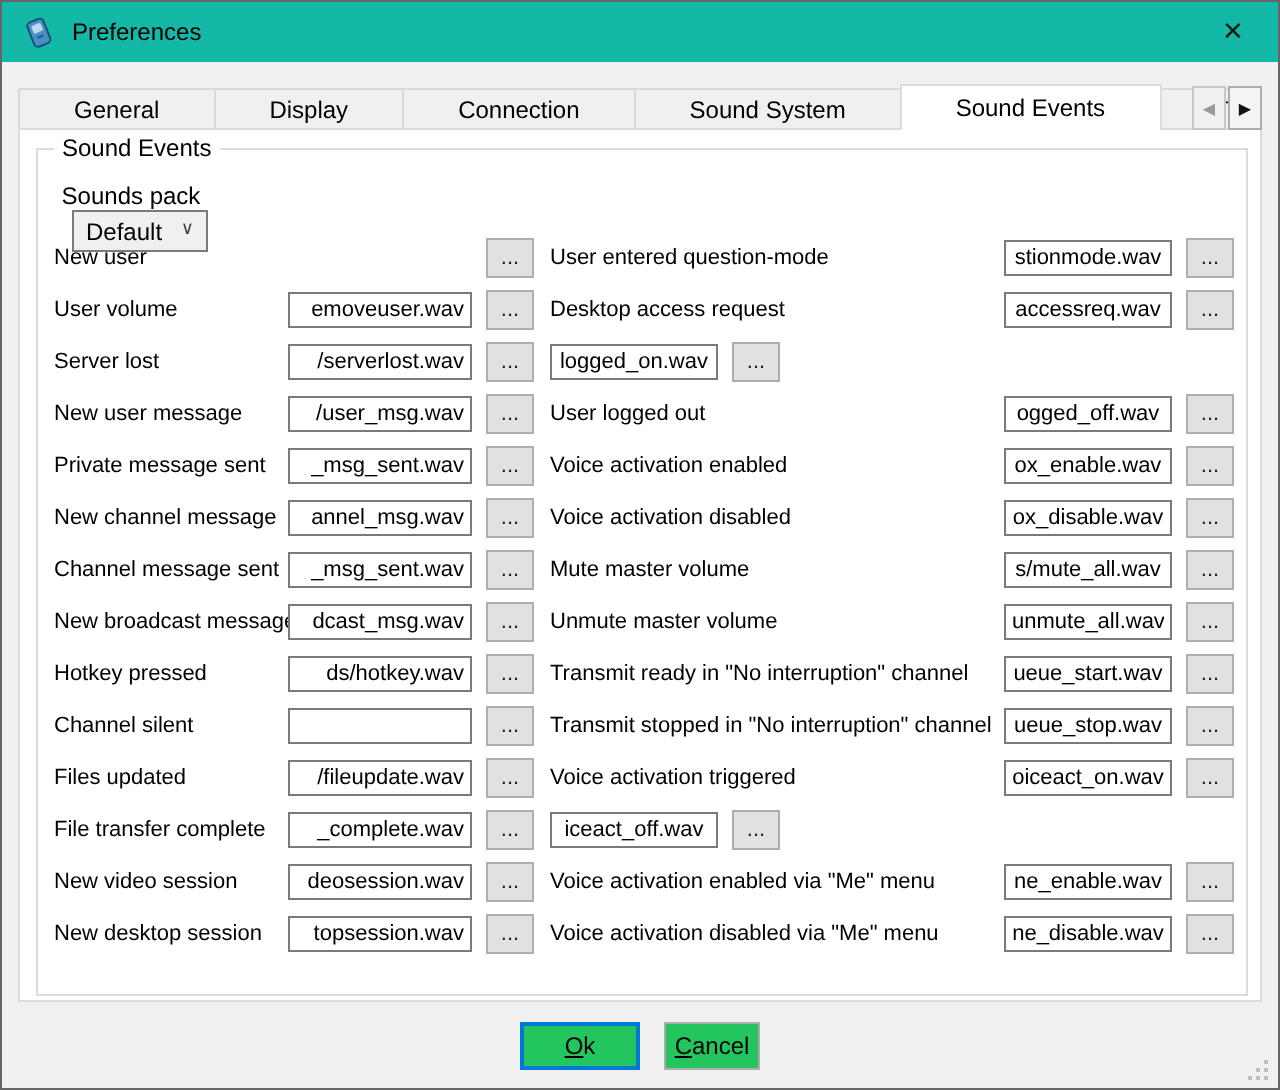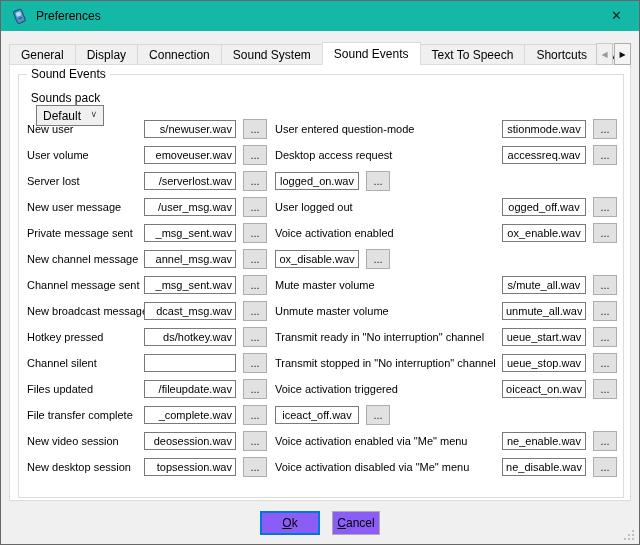--- a/index.html
+++ b/index.html
@@ -9,21 +9,21 @@
   
   .titlebar{position:absolute;left:0;top:0;width:100%;height:30px;background:#14b8a6;
             display:flex;align-items:center;}
   .app-icon{width:18px;height:18px;margin-left:9px;flex:0 0 auto;}
   .title-text{margin-left:8px;font-size:12px;}
   .close-btn{position:absolute;right:0;top:0;width:45px;height:29px;display:flex;
              align-items:center;justify-content:center;font-size:13px;color:#1a1a1a;cursor:default;}
   
   .tabbar{position:absolute;left:8px;right:8px;top:41px;height:23px;display:flex;
           align-items:flex-end;overflow:hidden;}
-  .tab{height:21px;line-height:21px;padding:0 11px;background:#f0f0f0;border:1px solid #d9d9d9;
+  .tab{height:21px;line-height:21px;padding:0 27px;background:#f0f0f0;border:1px solid #d9d9d9;
        border-bottom:none;margin-left:-1px;white-space:nowrap;box-sizing:border-box;font-size:12px;}
   .tab:first-child{margin-left:0;}
   .tab.active{height:23px;line-height:23px;background:#fff;border-color:#dcdcdc;position:relative;z-index:2;}
   .tabscroll{position:absolute;right:0;bottom:0;height:22px;display:flex;z-index:3;}
   .tabscroll .sbtn{width:17px;height:22px;background:#f0f0f0;border:1px solid #adadad;
                    display:flex;align-items:center;justify-content:center;font-size:8px;
                    box-sizing:border-box;margin-left:1px;}
   .sbtn.disabled{color:#9a9a9a;border-color:#c8c8c8;}
   .sbtn.enabled{color:#111;background:#f4f4f4;}
   
@@ -44,21 +44,21 @@
   .row{display:flex;align-items:center;height:20px;margin-bottom:6px;}
   .rlabel{flex:1;font-size:11px;white-space:nowrap;overflow:hidden;}
   .rinput{height:18px;border:1px solid #7a7a7a;background:#fff;box-sizing:border-box;
           font-family:"Liberation Sans","DejaVu Sans",sans-serif;font-size:11px;
           text-align:right;padding:0 3px;color:#000;}
   .w92{width:92px;} .w84{width:84px;text-align:center;}
   .browse{width:24px;height:20px;margin-left:7px;background:#e1e1e1;border:1px solid #adadad;
           font-size:11px;line-height:10px;color:#222;box-sizing:border-box;padding:0;}
   
   .footer{position:absolute;left:0;top:510px;width:100%;display:flex;justify-content:center;gap:12px;}
-  .btn{height:24px;background:#8b5cf6;font-size:12px;display:flex;align-items:center;
+  .btn{height:24px;background:#22c55e;font-size:12px;display:flex;align-items:center;
        justify-content:center;box-sizing:border-box;}
   .btn-ok{width:60px;border:2px solid #0078d7;}
   .btn-cancel{width:48px;border:1px solid #adadad;}
   .ukey{text-decoration:underline;}
   
   .grip{position:absolute;right:5px;bottom:4px;width:10px;height:10px;}
   .grip i{position:absolute;width:2px;height:2px;background:#bfbfbf;}
   .grip i:nth-child(1){right:0;bottom:0;} .grip i:nth-child(2){right:4px;bottom:0;}
   .grip i:nth-child(3){right:0;bottom:4px;} .grip i:nth-child(4){right:8px;bottom:0;}
   .grip i:nth-child(5){right:4px;bottom:4px;} .grip i:nth-child(6){right:0;bottom:8px;}
@@ -108,21 +108,20 @@
       <div class="combo">
         <span>Default</span>
         <span class="chev">∨</span>
       </div>
     </div>
 
     <div class="rows-wrap">
       <div class="col-left">
         <div class="row">
           <span class="rlabel">New user</span>
-          <input class="rinput w92" value="s/newuser.wav" style="">
           <button class="browse">...</button>
         </div>
         <div class="row">
           <span class="rlabel">User volume</span>
           <input class="rinput w92" value="emoveuser.wav" style="">
           <button class="browse">...</button>
         </div>
         <div class="row">
           <span class="rlabel">Server lost</span>
           <input class="rinput w92" value="/serverlost.wav" style="">
@@ -204,20 +203,21 @@
           <span class="rlabel">User logged out</span>
           <input class="rinput w84" value="ogged_off.wav" style="">
           <button class="browse">...</button>
         </div>
         <div class="row">
           <span class="rlabel">Voice activation enabled</span>
           <input class="rinput w84" value="ox_enable.wav" style="">
           <button class="browse">...</button>
         </div>
         <div class="row">
+          <span class="rlabel">Voice activation disabled</span>
           <input class="rinput w84" value="ox_disable.wav" style="">
           <button class="browse">...</button>
         </div>
         <div class="row">
           <span class="rlabel">Mute master volume</span>
           <input class="rinput w84" value="s/mute_all.wav" style="">
           <button class="browse">...</button>
         </div>
         <div class="row">
           <span class="rlabel">Unmute master volume</span>

